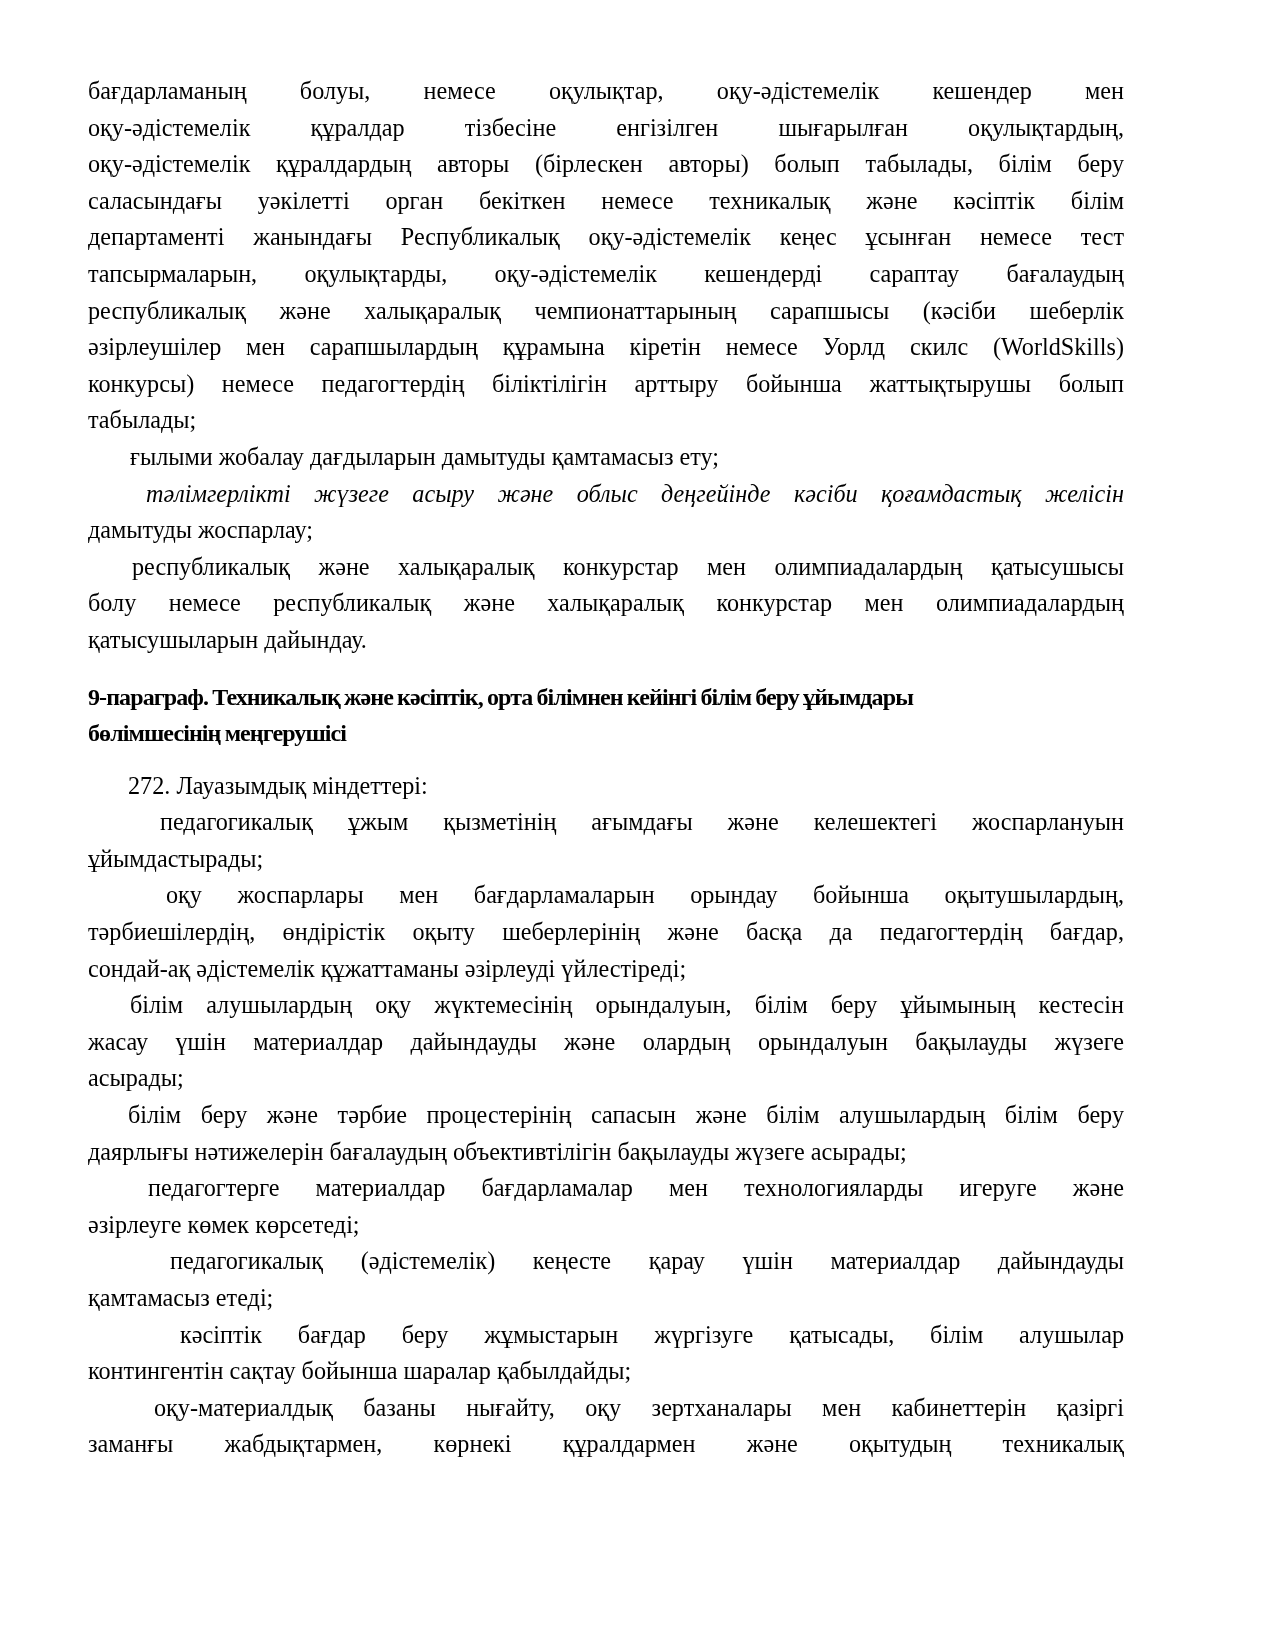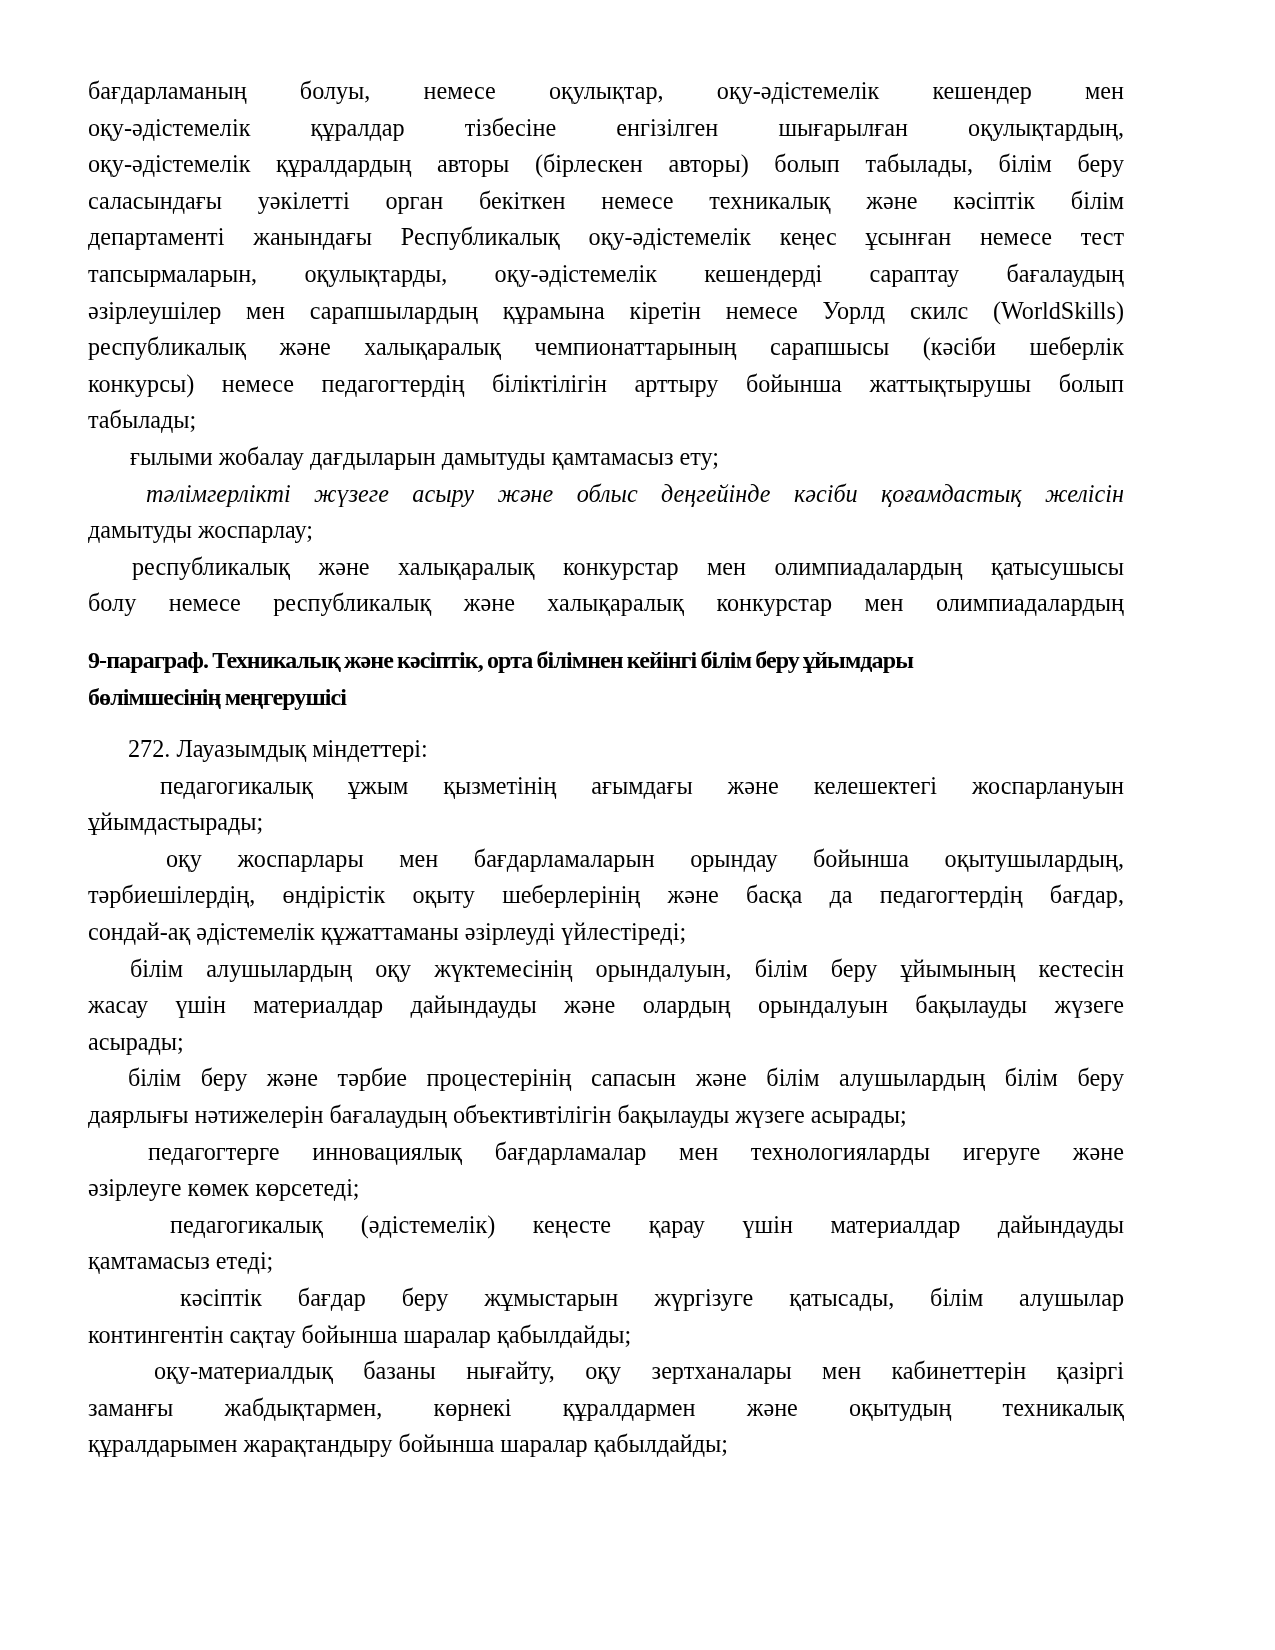--- a/index.html
+++ b/index.html
@@ -59,38 +59,39 @@
 
 <div class="page">
 
   <div>
     <div class="line">бағдарламаның болуы, немесе оқулықтар, оқу-әдістемелік кешендер мен</div>
     <div class="line">оқу-әдістемелік құралдар тізбесіне енгізілген шығарылған оқулықтардың,</div>
     <div class="line">оқу-әдістемелік құралдардың авторы (бірлескен авторы) болып табылады, білім беру</div>
     <div class="line">саласындағы уәкілетті орган бекіткен немесе техникалық және кәсіптік білім</div>
     <div class="line">департаменті жанындағы Республикалық оқу-әдістемелік кеңес ұсынған немесе тест</div>
     <div class="line">тапсырмаларын, оқулықтарды, оқу-әдістемелік кешендерді сараптау бағалаудың</div>
+    <div class="line">республикалық және халықаралық чемпионаттарының сарапшысы (кәсіби шеберлік</div>
     <div class="line">әзірлеушілер мен сарапшылардың құрамына кіретін немесе Уорлд скилс (WorldSkills)</div>
-    <div class="line">республикалық және халықаралық чемпионаттарының сарапшысы (кәсіби шеберлік</div>
     <div class="line">конкурсы) немесе педагогтердің біліктілігін арттыру бойынша жаттықтырушы болып</div>
     <div class="line last">табылады;</div>
   </div>
 
   <div>
     <div class="line last ind1">ғылыми жобалау дағдыларын дамытуды қамтамасыз ету;</div>
   </div>
 
   <div>
     <div class="line ind2">тәлімгерлікті жүзеге асыру және облыс деңгейінде кәсіби қоғамдастық желісін</div>
     <div class="line last">дамытуды жоспарлау;</div>
   </div>
 
   <div>
     <div class="line ind3">республикалық және халықаралық конкурстар мен олимпиадалардың қатысушысы</div>
     <div class="line">болу немесе республикалық және халықаралық конкурстар мен олимпиадалардың</div>
+    <div class="line last">қатысушыларын дайындау.</div>
   </div>
 
   <div class="gap-before-heading"></div>
 
   <div>
     <div class="line last heading">9-параграф. Техникалық және кәсіптік, орта білімнен кейінгі білім беру ұйымдары</div>
     <div class="line last heading">бөлімшесінің меңгерушісі</div>
   </div>
 
   <div class="gap-after-heading"></div>
@@ -113,33 +114,32 @@
     <div class="line">жасау үшін материалдар дайындауды және олардың орындалуын бақылауды жүзеге</div>
     <div class="line last">асырады;</div>
   </div>
 
   <div>
     <div class="line ind4">білім беру және тәрбие процестерінің сапасын және білім алушылардың білім беру</div>
     <div class="line last">даярлығы нәтижелерін бағалаудың объективтілігін бақылауды жүзеге асырады;</div>
   </div>
 
   <div>
-    <div class="line ind8">педагогтерге инновациялық бағдарламалар мен технологияларды игеруге және</div>
+    <div class="line ind8">педагогтерге материалдар бағдарламалар мен технологияларды игеруге және</div>
     <div class="line last">әзірлеуге көмек көрсетеді;</div>
   </div>
 
   <div>
     <div class="line ind9">педагогикалық (әдістемелік) кеңесте қарау үшін материалдар дайындауды</div>
     <div class="line last">қамтамасыз етеді;</div>
   </div>
 
   <div>
     <div class="line ind10">кәсіптік бағдар беру жұмыстарын жүргізуге қатысады, білім алушылар</div>
     <div class="line last">контингентін сақтау бойынша шаралар қабылдайды;</div>
   </div>
 
   <div>
     <div class="line ind11">оқу-материалдық базаны нығайту, оқу зертханалары мен кабинеттерін қазіргі</div>
     <div class="line">заманғы жабдықтармен, көрнекі құралдармен және оқытудың техникалық</div>
-    <div class="line last">құралдарымен жарақтандыру бойынша шаралар қабылдайды;</div>
   </div>
 
 </div>
 
 </body></html>

